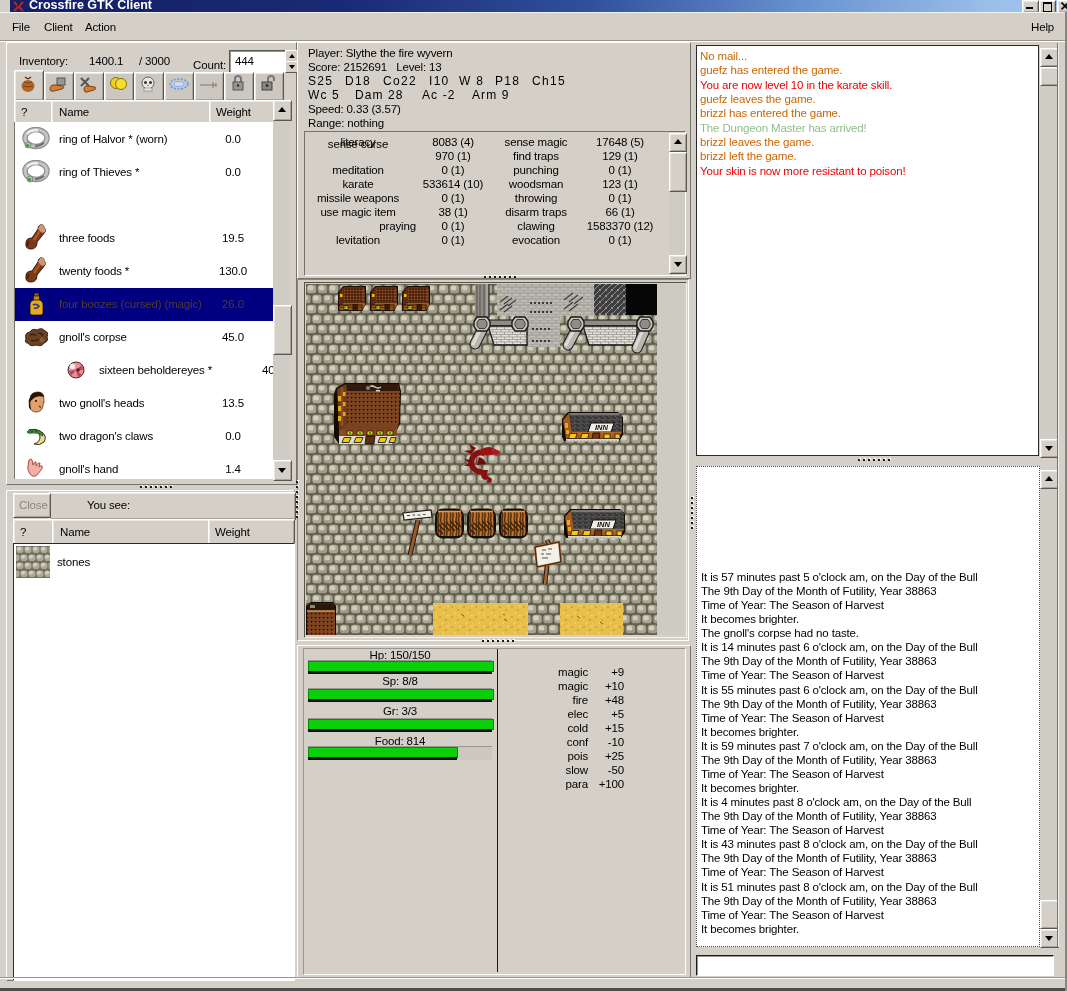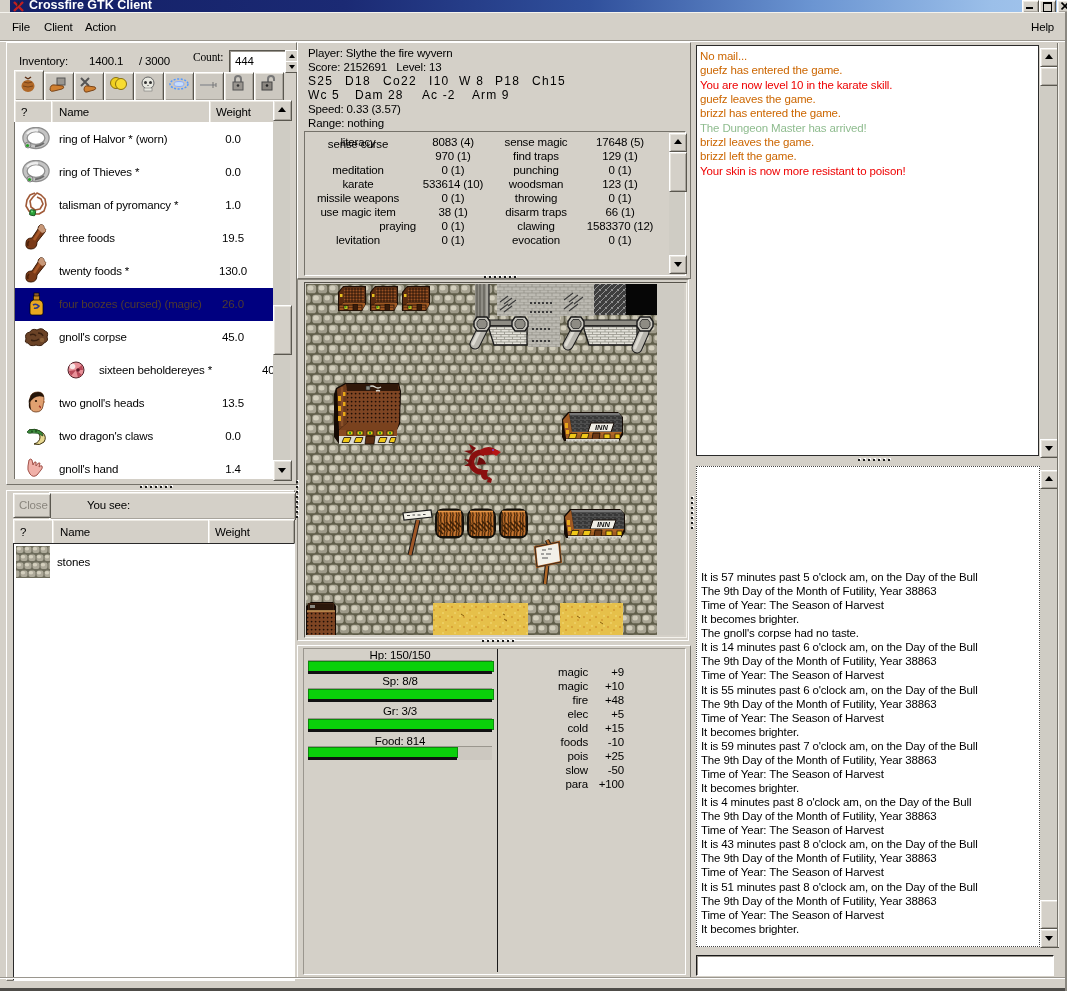--- a/index.html
+++ b/index.html
@@ -47,21 +47,21 @@
   <div class="t" style="left:44px;top:7px;">Client</div>
   <div class="t" style="left:85px;top:7px;">Action</div>
   <div class="t" style="left:1031px;top:7px;">Help</div>
 </div>
 
 <div class="p out" style="left:6px;top:42px;width:289px;height:441px;background:#d4d0c8;">
 
  <div class="t" style="left:12px;top:11px;">Inventory:</div>
  <div class="t" style="left:82px;top:11px;">1400.1</div>
  <div class="t" style="left:132px;top:11px;">/ 3000</div>
- <div class="t" style="left:186px;top:7px;font-family:Liberation Serif, serif;">Count:</div>
+ <div class="t" style="left:186px;top:15px;">Count:</div>
  <div class="p" style="left:222px;top:7px;width:56px;height:21px;background:#fff;border:1px solid;border-color:#5a574f #fff #fff #5a574f;box-shadow:inset 1px 1px 0 #9a968e;"></div>
  <div class="t" style="left:228px;top:11px;">444</div>
  <div class="p" style="left:278px;top:7px;width:15px;height:11px;background:#d4d0c8;border:1px solid;border-color:#fff #5a574f #5a574f #fff;">
       <div class="tri-up" style="left:3px;top:3px;border-left-width:3px;border-right-width:3px;border-bottom-width:4px;"></div>
     </div>
  <div class="p" style="left:278px;top:18px;width:15px;height:10px;background:#d4d0c8;border:1px solid;border-color:#fff #5a574f #5a574f #fff;">
       <div class="tri-dn" style="left:3px;top:3px;border-left-width:3px;border-right-width:3px;border-top-width:4px;"></div>
     </div>
 
  <div class="p" style="left:7px;top:27px;width:275px;height:30px;">
@@ -157,29 +157,20 @@
     <svg width="28" height="24" style="position:absolute;left:7px;top:4px">
           <ellipse cx="14" cy="11" rx="11" ry="8.5" fill="none" stroke="#8e8e8e" stroke-width="5.5"></ellipse>
           <ellipse cx="14" cy="11" rx="11" ry="8.5" fill="none" stroke="#c4c4c4" stroke-width="3"></ellipse>
           <path d="M5 7 Q9 2.5 16 3.5" stroke="#eeeeee" stroke-width="2.5" fill="none"></path>
           <path d="M22 16 Q18 19 13 19.5" stroke="#6e6e6e" stroke-width="2" fill="none"></path>
           <circle cx="8" cy="19" r="3" fill="#bbb" stroke="#777" stroke-width="0.8"></circle>
           <circle cx="7.5" cy="19.5" r="1.6" fill="#28a028"></circle>
         </svg>
     <div class="t" style="left:44px;top:9px;">ring of Thieves *</div>
         <div class="t" style="left:195px;top:9px;width:46px;text-align:center;">0.0</div>
-  </div>
-  <div class="p" style="left:0;top:67px;width:259px;height:33px;">
-    <svg width="26" height="28" style="position:absolute;left:8px;top:2px">
-          <path d="M12 2 L7 4 L4 9 L3 15 L6 20 L10 23 L16 23 L21 20 L23 14 L22 8 L18 4 L14 2 L10 6 L7 10 L8 16 L12 19 L17 18 L20 13 L18 8 L14 6" fill="none" stroke="#a05a38" stroke-width="1.6" stroke-linejoin="round"></path>
-          <rect x="7" y="19" width="5.5" height="5.5" rx="1" fill="#2aa038" stroke="#144c1c" stroke-width="0.9" transform="rotate(10 10 21)"></rect>
-          <circle cx="9" cy="20.5" r="1" fill="#7ae088"></circle>
-        </svg>
-    <div class="t" style="left:44px;top:9px;">talisman of pyromancy *</div>
-        <div class="t" style="left:195px;top:9px;width:46px;text-align:center;">1.0</div>
   </div>
   <div class="p" style="left:0;top:100px;width:259px;height:33px;">
     <svg width="26" height="28" style="position:absolute;left:8px;top:1px">
           <path d="M17 2 Q21 1 21 5 Q24 6 22 9 L14 19 Q14 26 8 26 Q2 26 3 20 Q3 15 9 15 L15 6 Q15 3 17 2 Z" fill="#7a3a18" stroke="#3a1804" stroke-width="1"></path>
           <path d="M18 6 L11 17" stroke="#a85828" stroke-width="2.5"></path>
           <path d="M6 18 Q4 20 5 23" stroke="#4a2008" stroke-width="1.5" fill="none"></path>
           <path d="M17 2 Q21 1 21 5 Q24 6 22 9 L19 10 L15 6 Z" fill="#c89878"></path>
         </svg>
     <div class="t" style="left:44px;top:9px;">three foods</div>
         <div class="t" style="left:195px;top:9px;width:46px;text-align:center;">19.5</div>
@@ -733,21 +724,21 @@
  <div class="t" style="left:190px;top:19px;width:100px;text-align:right;">magic</div>
     <div class="t" style="left:226px;top:19px;width:100px;text-align:right;">+9</div>
  <div class="t" style="left:190px;top:33px;width:100px;text-align:right;">magic</div>
     <div class="t" style="left:226px;top:33px;width:100px;text-align:right;">+10</div>
  <div class="t" style="left:190px;top:47px;width:100px;text-align:right;">fire</div>
     <div class="t" style="left:226px;top:47px;width:100px;text-align:right;">+48</div>
  <div class="t" style="left:190px;top:61px;width:100px;text-align:right;">elec</div>
     <div class="t" style="left:226px;top:61px;width:100px;text-align:right;">+5</div>
  <div class="t" style="left:190px;top:75px;width:100px;text-align:right;">cold</div>
     <div class="t" style="left:226px;top:75px;width:100px;text-align:right;">+15</div>
- <div class="t" style="left:190px;top:89px;width:100px;text-align:right;">foods</div>
+ <div class="t" style="left:190px;top:89px;width:100px;text-align:right;">conf</div>
     <div class="t" style="left:226px;top:89px;width:100px;text-align:right;">-10</div>
  <div class="t" style="left:190px;top:103px;width:100px;text-align:right;">pois</div>
     <div class="t" style="left:226px;top:103px;width:100px;text-align:right;">+25</div>
  <div class="t" style="left:190px;top:117px;width:100px;text-align:right;">slow</div>
     <div class="t" style="left:226px;top:117px;width:100px;text-align:right;">-50</div>
  <div class="t" style="left:190px;top:131px;width:100px;text-align:right;">para</div>
     <div class="t" style="left:226px;top:131px;width:100px;text-align:right;">+100</div>
 </div>
 
 <div class="p" style="left:694px;top:43px;width:366px;height:415px;">

